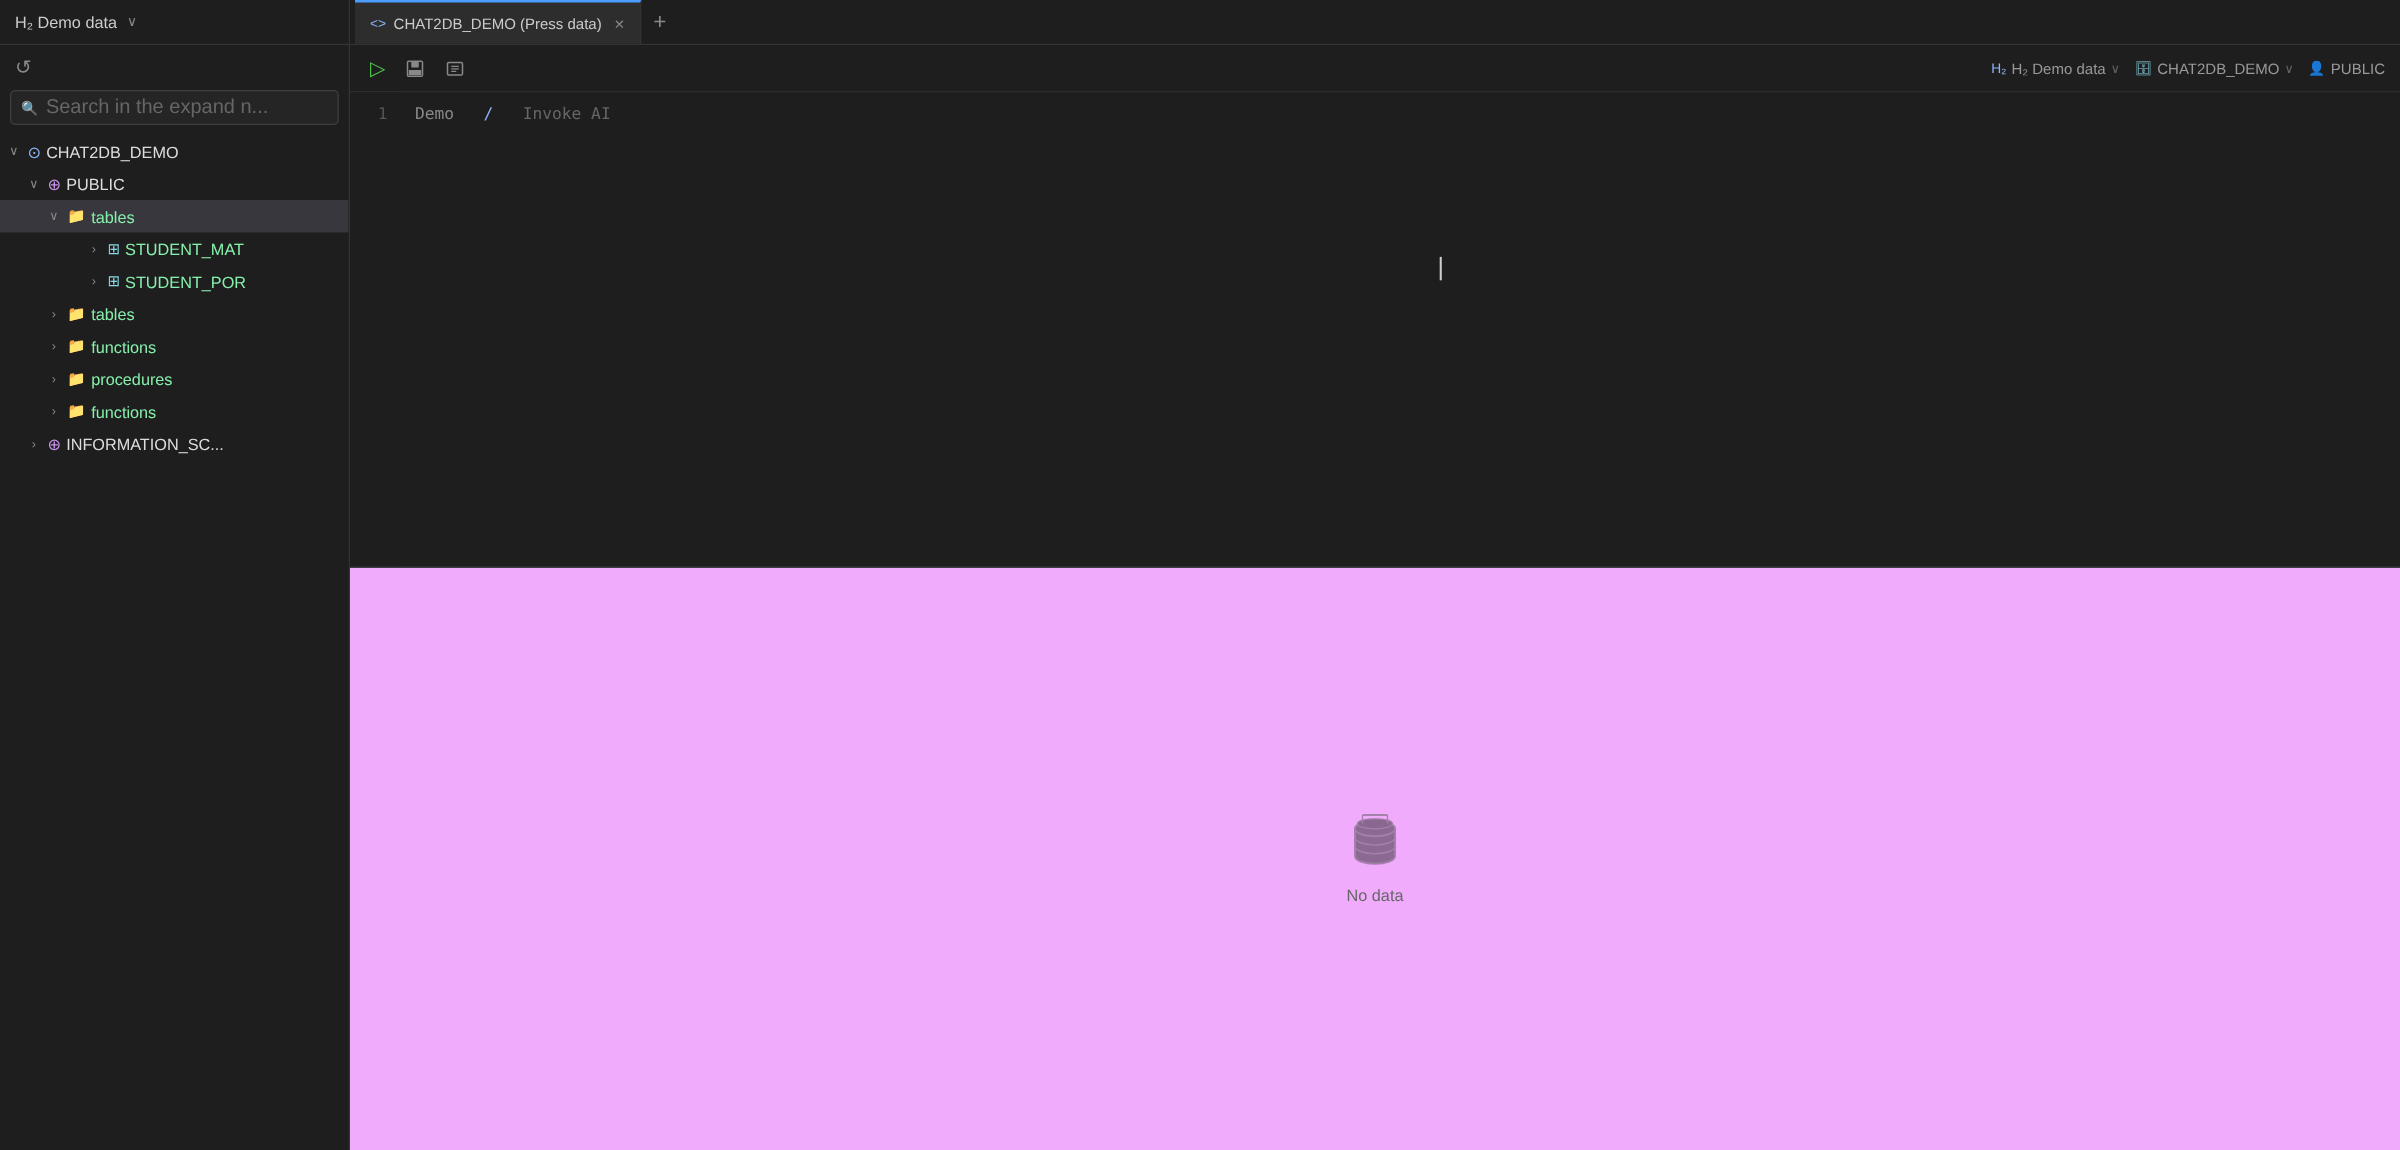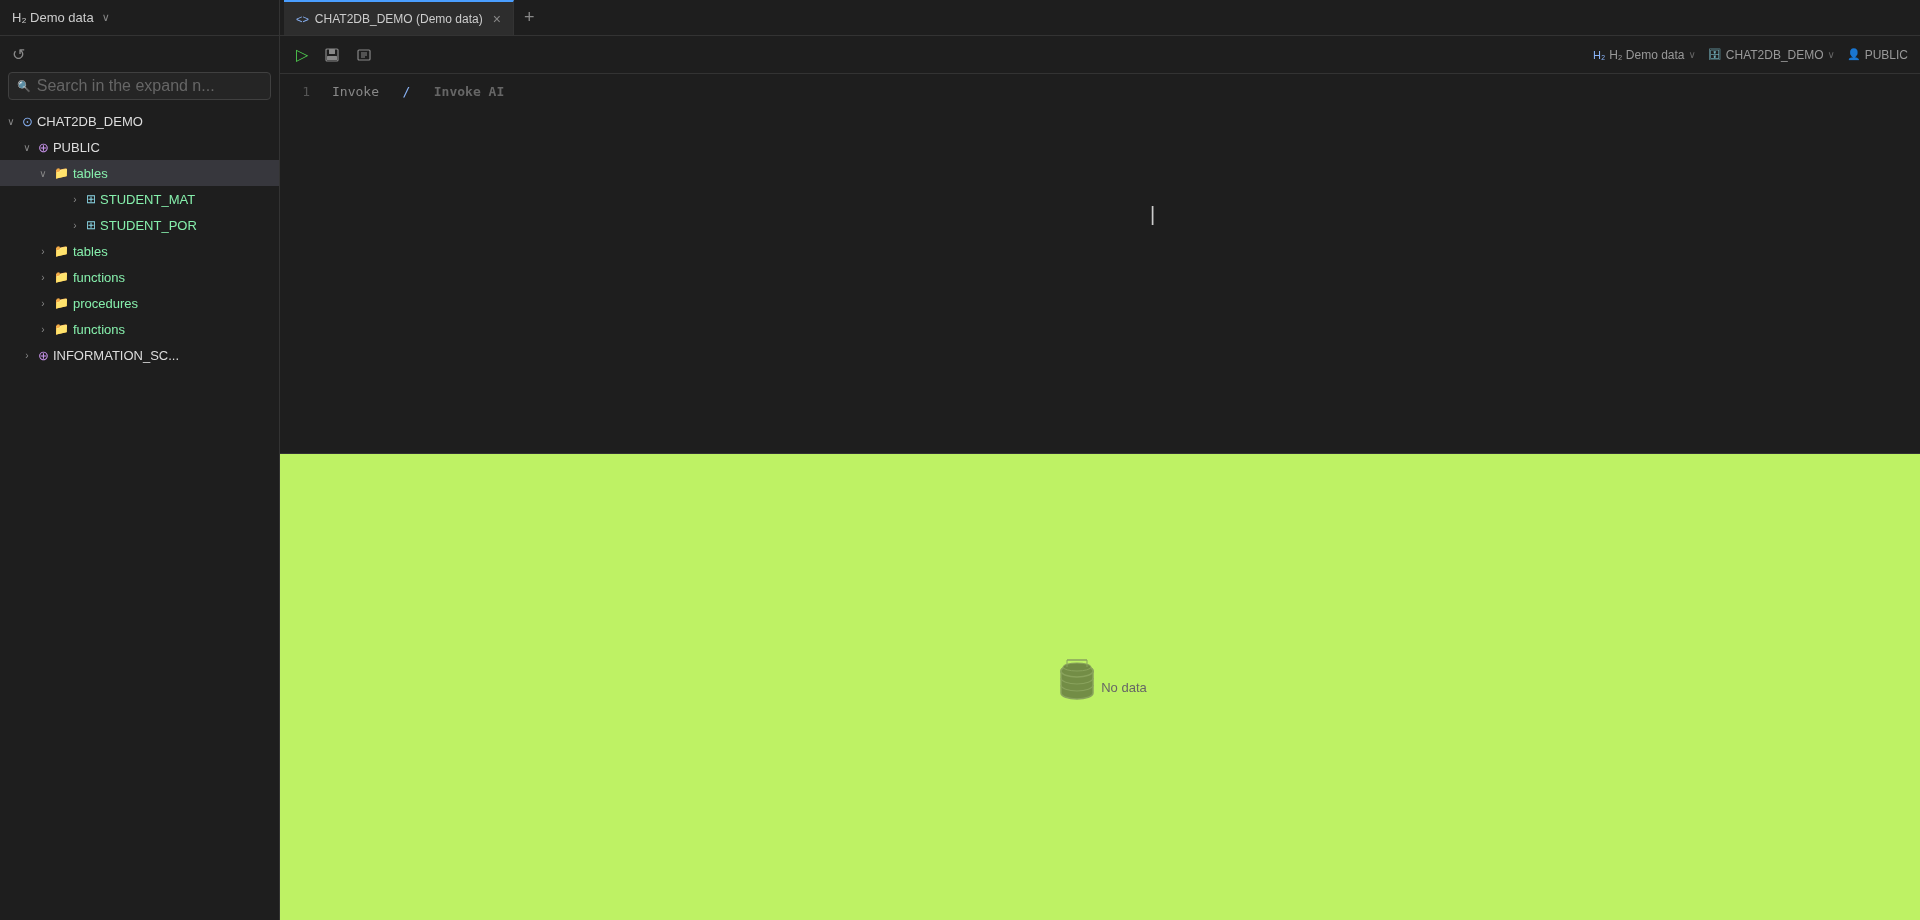--- a/index.html
+++ b/index.html
@@ -272,40 +272,39 @@
       line-height: 20px;
     }
     .placeholder-press {
       color: #888;
     }
     .placeholder-slash {
       color: #8ab4f8;
     }
     .placeholder-invoke {
       color: #666;
-      font-weight: bold;
     }
 
     .cursor-beam {
       position: absolute;
       top: 130px;
       left: 870px;
       width: 2px;
       height: 18px;
       color: #ccc;
       font-size: 20px;
       line-height: 1;
     }
 
     
     .results-pane {
       flex: 1;
-      background: #bef264;
-      display: flex;
-      flex-direction: row;
+      background: #f0abfc;
+      display: flex;
+      flex-direction: column;
       align-items: center;
       justify-content: center;
       overflow: hidden;
     }
     .no-data-icon {
       margin-bottom: 8px;
       opacity: 0.5;
     }
     .no-data-text {
       color: #666;
@@ -322,21 +321,21 @@
 <body>
 
 <div class="title-bar">
   <div class="title-bar-left">
     <span class="window-title">H₂ Demo data</span>
     <span class="title-bar-arrow">∨</span>
   </div>
   <div class="tabs-area">
     <div class="tab active">
       <span class="tab-icon">&lt;&gt;</span>
-      <span>CHAT2DB_DEMO (Demo data)</span>
+      <span>CHAT2DB_DEMO (Press data)</span>
       <span class="tab-close">×</span>
     </div>
     <div class="tab-add">+</div>
   </div>
 </div>
 
 <div class="main-layout">
 
   <div class="sidebar">
     <div class="sidebar-toolbar">
@@ -450,21 +449,21 @@
         </div>
       </div>
     </div>
 
     <div class="editor-pane">
       <div class="editor-content">
         <div class="line-numbers">
           <span class="line-number">1</span>
         </div>
         <div class="editor-placeholder">
-          <span class="placeholder-press">Invoke</span>
+          <span class="placeholder-press">Demo</span>
           <span>&nbsp;</span>
           <span class="placeholder-slash">/</span>
           <span>&nbsp;</span>
           <span class="placeholder-invoke">Invoke AI</span>
         </div>
       </div>
 
       <div class="cursor-beam">|</div>
     </div>
 

